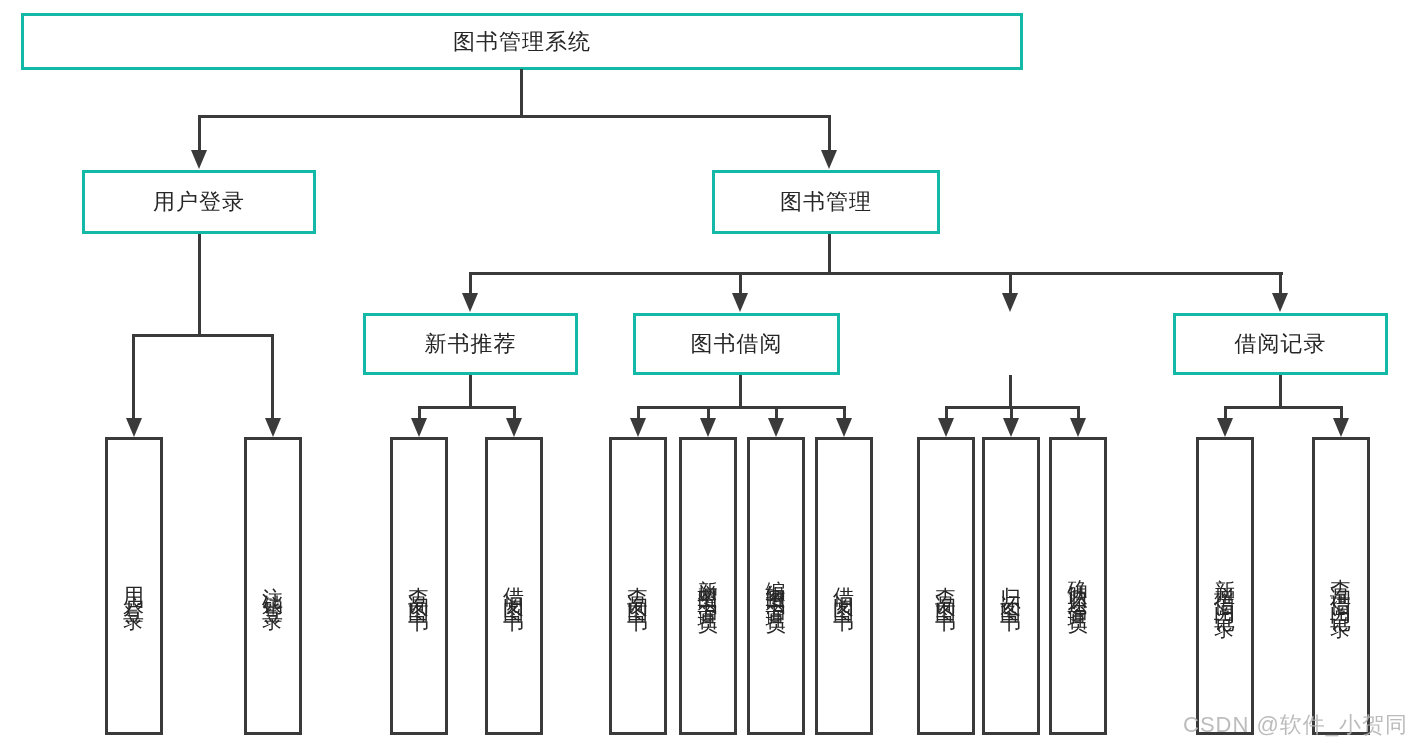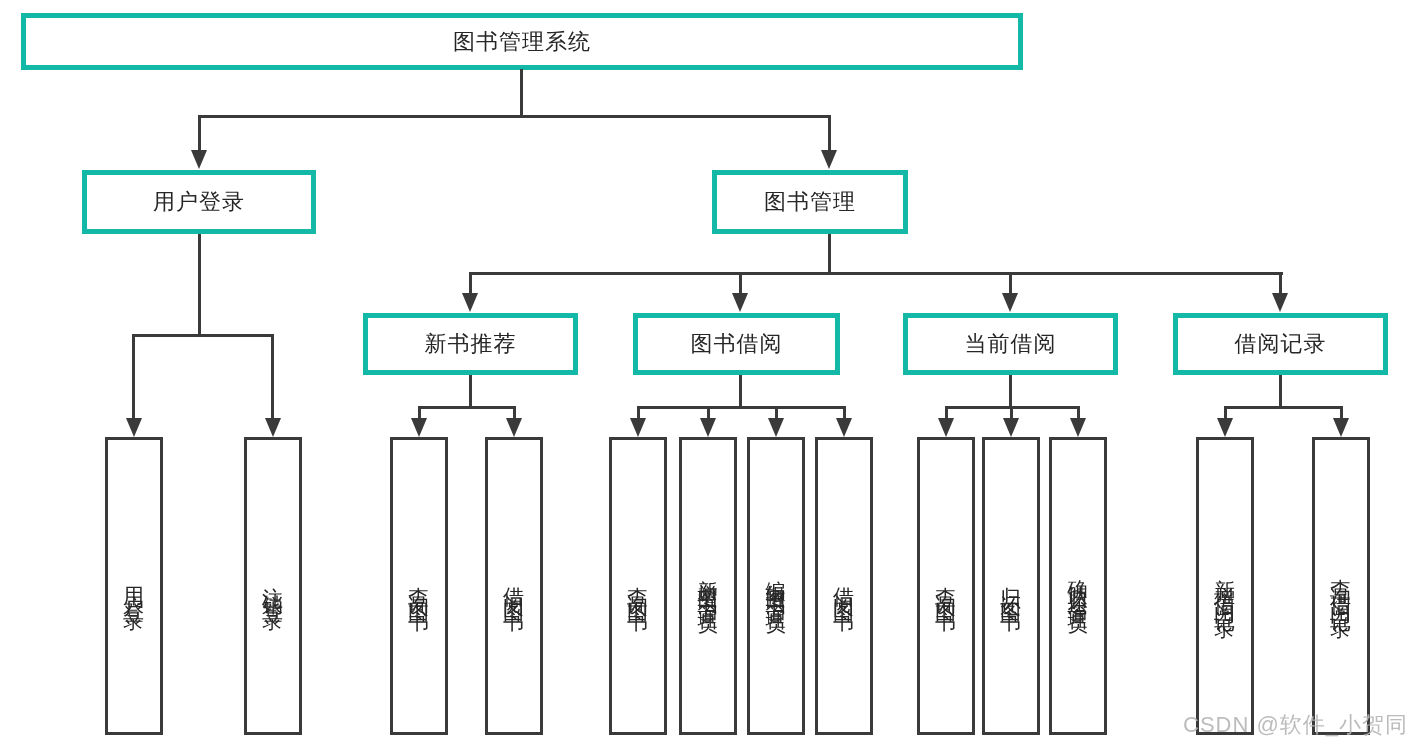--- a/index.html
+++ b/index.html
@@ -6,21 +6,21 @@
   .canvas{
     position:relative;
     width:1405px;height:747px;
     background:#ffffff;
     font-family:"Liberation Sans", sans-serif;
     overflow:hidden;
   }
   .hbox{
     position:absolute;
     box-sizing:border-box;
-    border:5px solid #14b8a6;
+    border:3px solid #14b8a6;
     background:#ffffff;
     display:flex;align-items:center;justify-content:center;
     font-size:22px;color:#262626;
     letter-spacing:1px;
     white-space:nowrap;
   }
   .vbox{
     position:absolute;
     box-sizing:border-box;
     top:437px;width:58px;height:298px;
@@ -50,25 +50,24 @@
   }
 </style>
 </head>
 <body>
 
 <div class="canvas">
 
   <div class="hbox" style="left:21px;top:13px;width:1002px;height:57px;">图书管理系统</div>
 
   <div class="hbox" style="left:82px;top:170px;width:234px;height:64px;">用户登录</div>
-  <div class="hbox" style="left:712px;top:170px;width:196px;height:64px;">图书管理</div>
+  <div class="hbox" style="left:712px;top:170px;width:228px;height:64px;">图书管理</div>
 
   <div class="hbox" style="left:363px;top:313px;width:215px;height:62px;">新书推荐</div>
   <div class="hbox" style="left:633px;top:313px;width:207px;height:62px;">图书借阅</div>
-  <div class="hbox" style="left:903px;top:313px;width:215px;height:62px;">当前借阅</div>
   <div class="hbox" style="left:1173px;top:313px;width:215px;height:62px;">借阅记录</div>
 
   <div class="vbox" style="left:105px;">用户登录</div>
   <div class="vbox" style="left:244px;">注销登录</div>
 
   <div class="vbox" style="left:390px;">查询图书</div>
   <div class="vbox" style="left:485px;">借阅图书</div>
 
   <div class="vbox" style="left:609px;">查询图书</div>
   <div class="vbox long" style="left:679px;">新增图书（管理员）</div>

